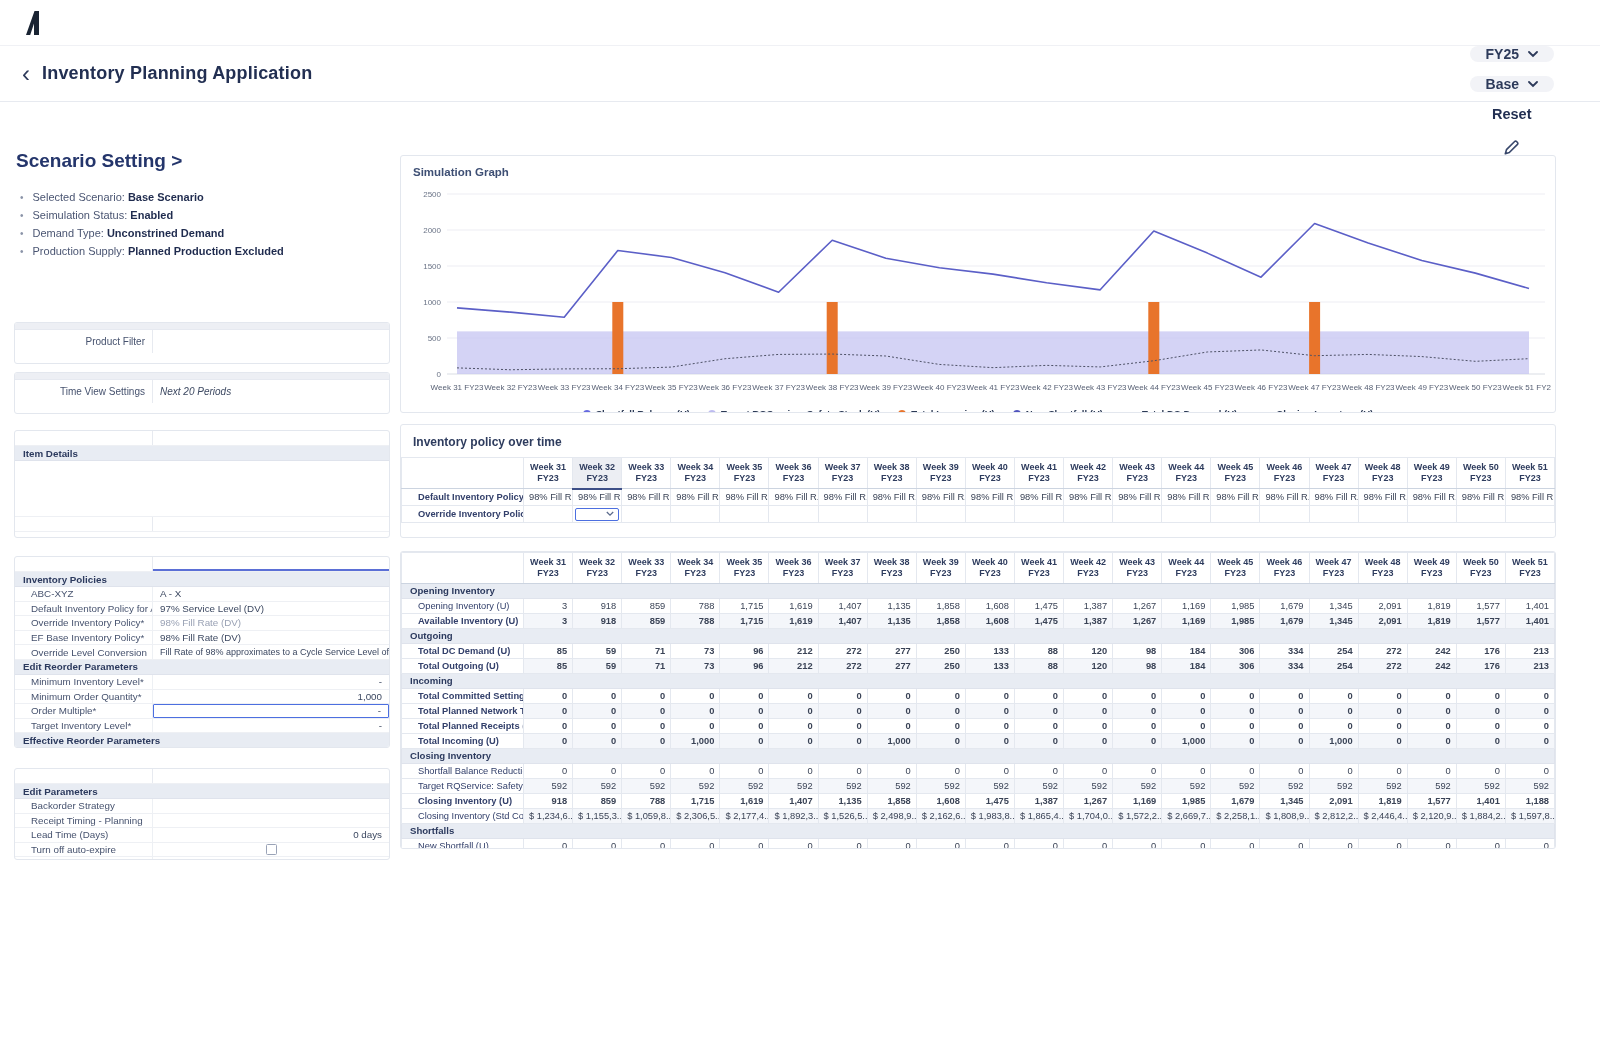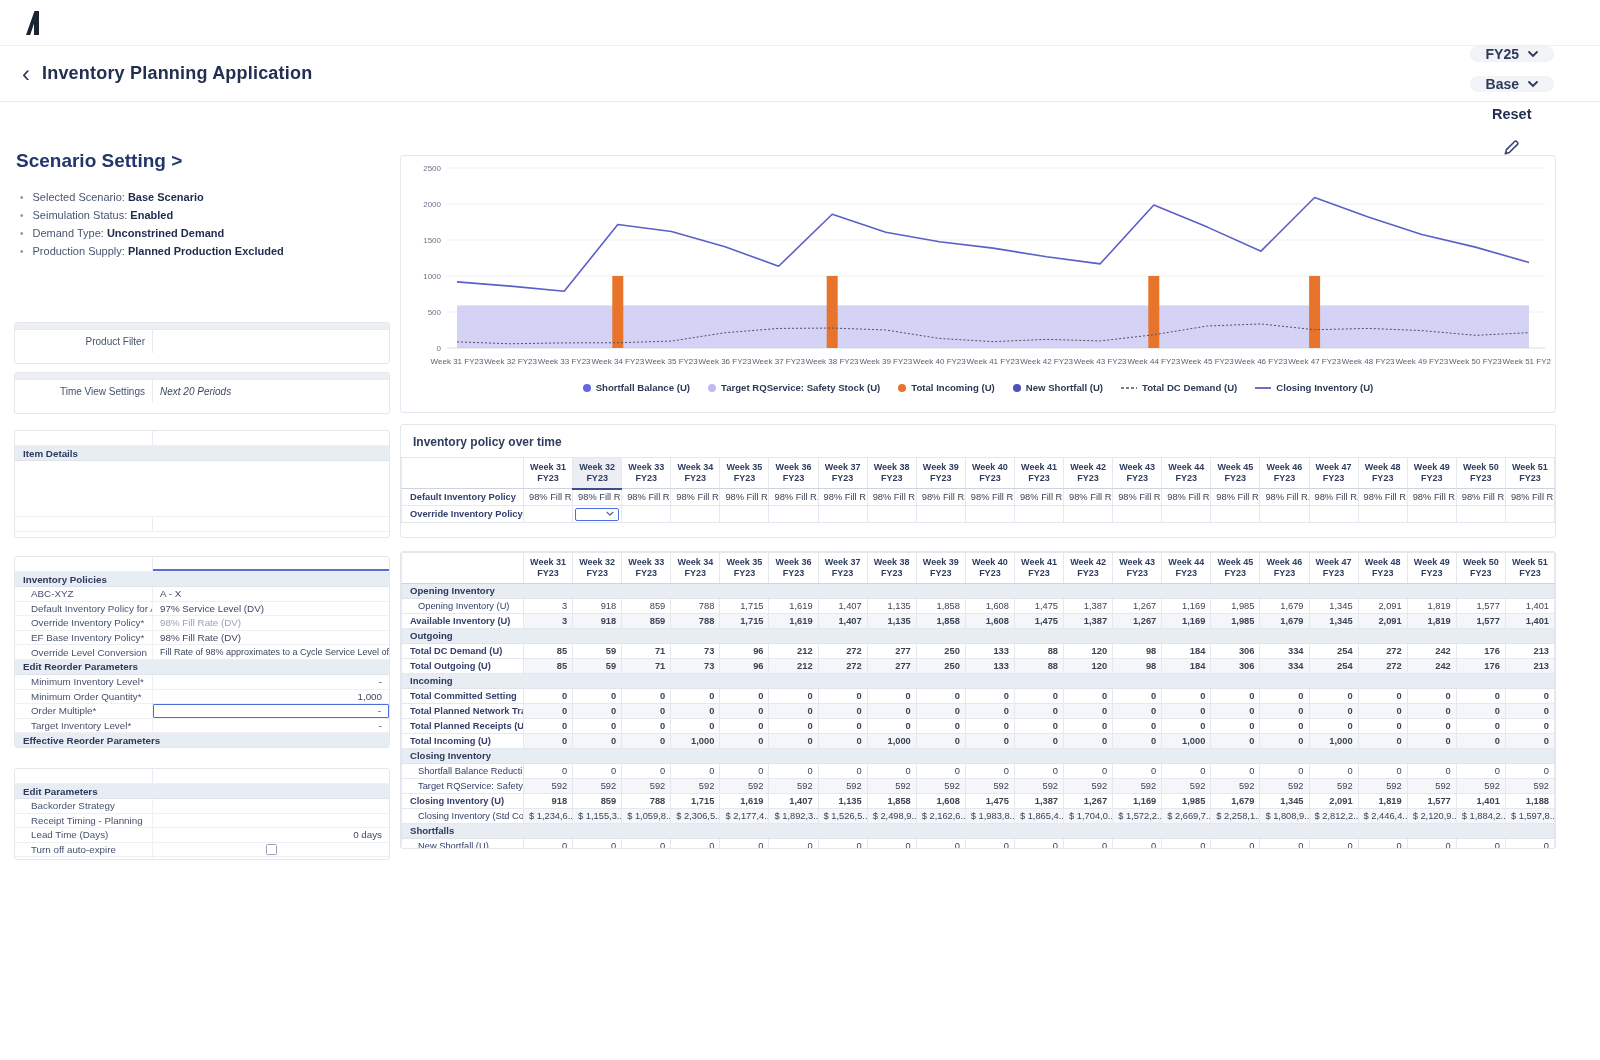--- a/index.html
+++ b/index.html
@@ -56,21 +56,21 @@
   .lg .dot { width:8px; height:8px; border-radius:50%;}
 
   
   table.grid { border-collapse:collapse; table-layout:fixed; width:100%;}
   table.grid th, table.grid td { border:1px solid #e4e8ef; overflow:hidden; white-space:nowrap;}
   table.grid th { font-size:9px; font-weight:700; color:#2e3c5e; text-align:center; line-height:1.2; padding:4px 1px; background:#fff; border-bottom:1.5px solid #ccd4e0; cursor:pointer;}
   table.grid th.sel { background:#eceef3; border-bottom:2px solid #3d4f87;}
   table.grid td { font-size:9.3px; color:#3a4356; padding:0 5px; height:15px; cursor:cell;}
   table.grid td.num { text-align:right;}
   table.grid td.lbl { text-align:left; color:#33406b; padding-left:16px;}
-  table.grid td.lbl.b { font-weight:700; padding-left:8px;}
+  table.grid td.lbl.b { font-weight:700; }
   table.grid tr.sec td { background:#e8ecf3; font-weight:700; color:#2c3a5e; font-size:9.6px; padding-left:8px; border-color:#dfe3ec;}
   table.grid tr.shade td { background:#f4f6fa;}
   table.grid tr.shade td.lbl, table.grid tr td.lbl { background:#fff;}
   .ovr-caret { border-left:2px solid #4c6fe0;}
   .ovr-select { border:1.5px solid #4c6fe0; border-radius:2px; height:13px; margin:1px 2px; display:flex; align-items:center; justify-content:flex-end; padding-right:4px; color:#5a6residual;}
   .chev-sm { width:8px; height:8px;}
 </style>
 </head>
 <body>
 
@@ -223,20 +223,21 @@
         <div class="cb"></div>
       </div>
     </div>
     <div class="prow">
       <div class="pl">Basis for RSL</div>
       <div class="pv"></div>
     </div>
   </div>
 
 <div class="card" style="left:400px;top:155px;width:1156px;height:258px">
+  <div class="card-title">Simulation Graph</div>
   <svg viewBox="0 0 1146 224" style="width:1146px;height:224px;display:block;margin:0 auto">
       <line x1="42" y1="192" x2="1140" y2="192" stroke="#d9dde4" stroke-width="1"></line>
       <text x="36" y="195" font-size="8" fill="#6b7487" text-anchor="end" font-family="Liberation Sans,sans-serif">0</text>
       <line x1="42" y1="156" x2="1140" y2="156" stroke="#ededf3" stroke-width="1"></line>
       <text x="36" y="159" font-size="8" fill="#6b7487" text-anchor="end" font-family="Liberation Sans,sans-serif">500</text>
       <line x1="42" y1="120" x2="1140" y2="120" stroke="#ededf3" stroke-width="1"></line>
       <text x="36" y="123" font-size="8" fill="#6b7487" text-anchor="end" font-family="Liberation Sans,sans-serif">1000</text>
       <line x1="42" y1="84" x2="1140" y2="84" stroke="#ededf3" stroke-width="1"></line>
       <text x="36" y="87" font-size="8" fill="#6b7487" text-anchor="end" font-family="Liberation Sans,sans-serif">1500</text>
       <line x1="42" y1="48" x2="1140" y2="48" stroke="#ededf3" stroke-width="1"></line>

